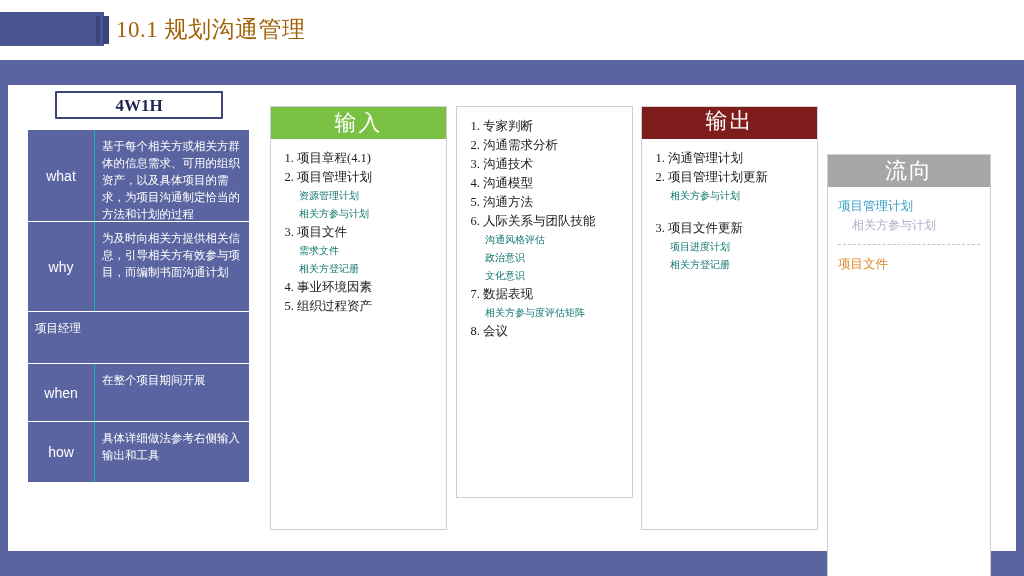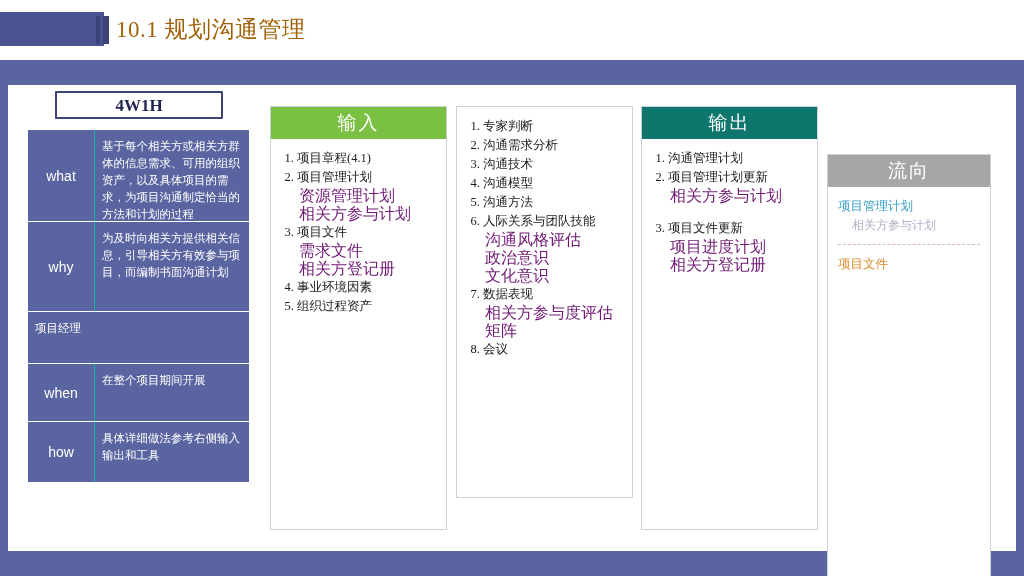--- a/index.html
+++ b/index.html
@@ -142,21 +142,21 @@
     position: absolute;
     top: 106px;
     width: 176px;
     background: #ffffff;
     border: 1px solid #cfcfd8;
     box-sizing: border-box;
   }
   .col-head {
     height: 32px;
     color: #ffffff;
-    font-size: 19px;
+    font-size: 22px;
     text-align: center;
     line-height: 32px;
     font-family: "Liberation Serif", serif;
     letter-spacing: 2px;
   }
   .col-body {
     height: 390px;
     padding: 10px 8px 0 8px;
     box-sizing: border-box;
     position: relative;
@@ -169,22 +169,22 @@
   .col-body ol {
     margin: 0;
     padding-left: 18px;
     font-size: 12.5px;
     line-height: 19px;
     color: #1a1a1a;
     font-family: "Liberation Serif", serif;
   }
   .col-body ol li { margin-bottom: 0px; }
   .sub {
-    color: #701a75;
-    font-size: 16px;
+    color: #0f766e;
+    font-size: 10px;
     line-height: 18px;
     font-family: "Liberation Serif", serif;
     margin-left: 2px;
   }
 
   .flow-item {
     font-size: 12.5px;
     line-height: 19px;
     font-family: "Liberation Serif", serif;
     color: #3aa0c8;
@@ -278,21 +278,21 @@
       </li>
       <li><span>数据表现</span>
         <div class="sub">相关方参与度评估矩阵</div>
       </li>
       <li><span>会议</span></li>
     </ol>
   </div>
 </div>
 
 <div class="col" id="col-output">
-  <div class="col-head" id="head-output" style="background: #0f766e;">输出</div>
+  <div class="col-head" id="head-output" style="background: #7f1d1d; font-family: Liberation Mono, monospace;">输出</div>
   <div class="col-body">
     <ol>
       <li><span>沟通管理计划</span></li>
       <li><span>项目管理计划更新</span>
         <div class="sub">相关方参与计划</div>
       </li>
       <div class="spacer-line"></div>
       <li><span>项目文件更新</span>
         <div class="sub">项目进度计划</div>
         <div class="sub">相关方登记册</div>

